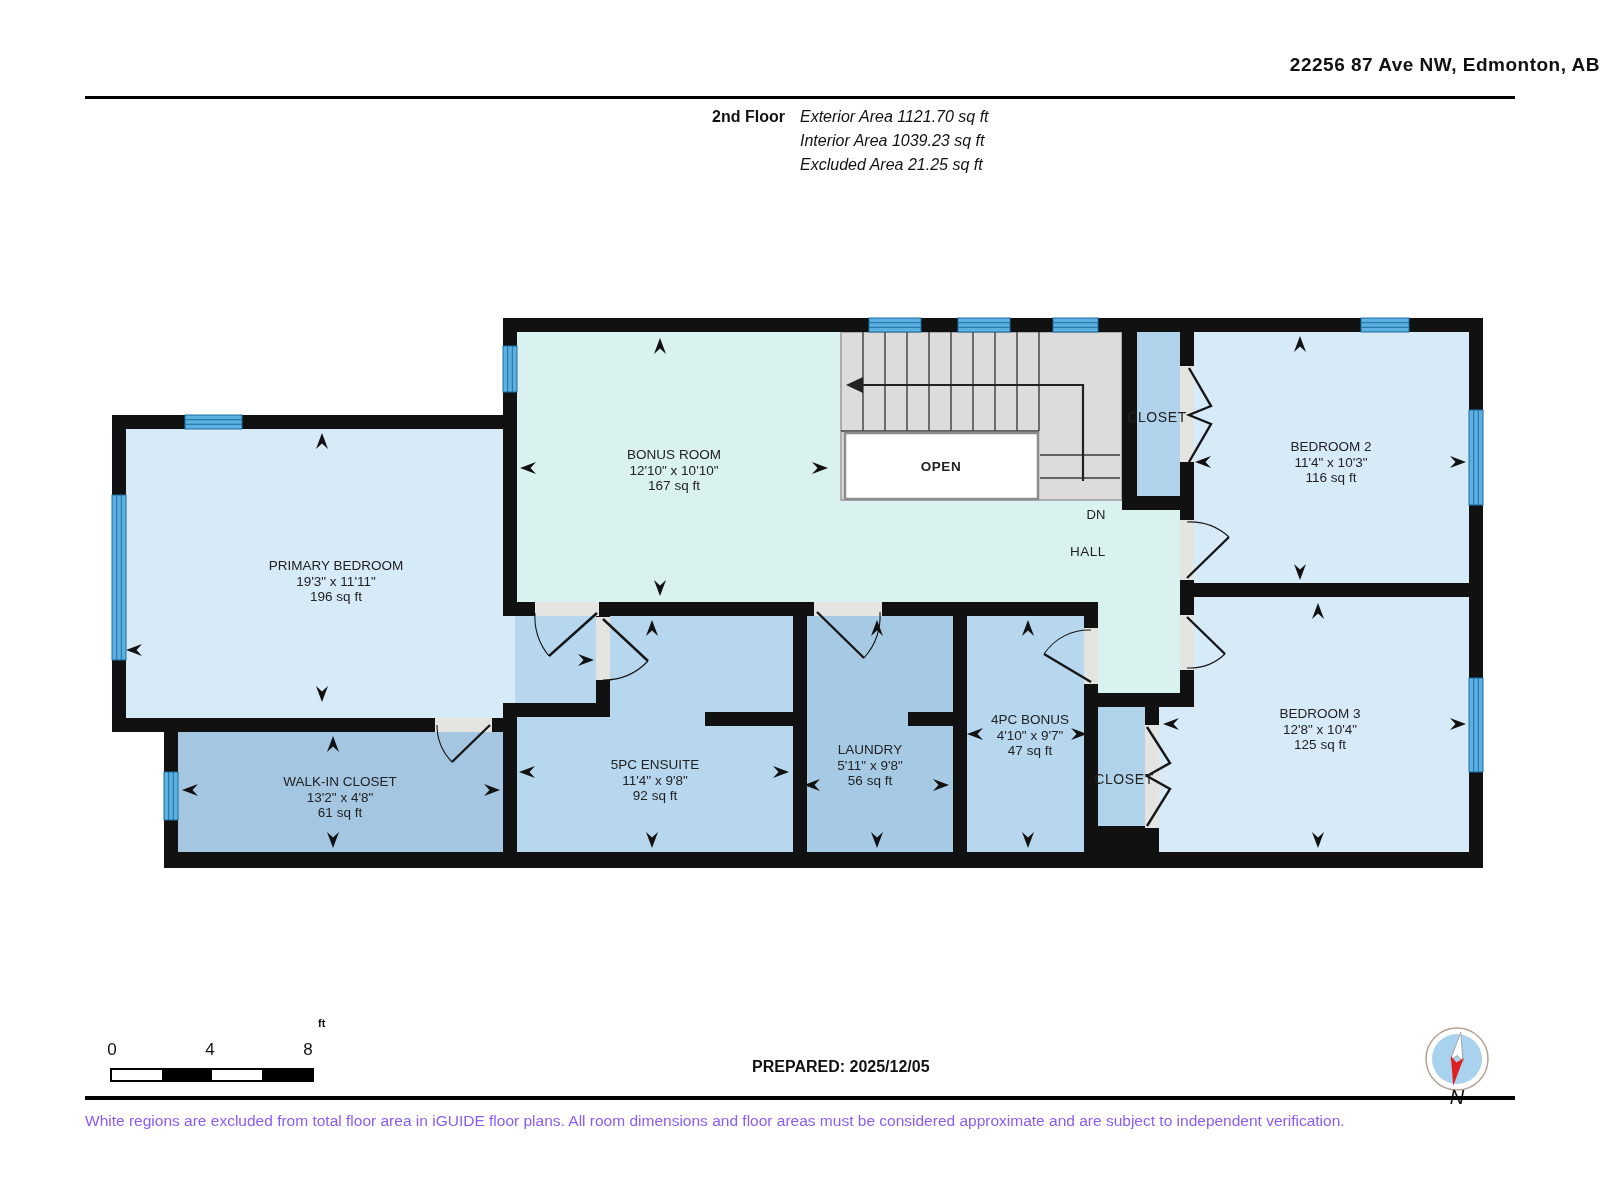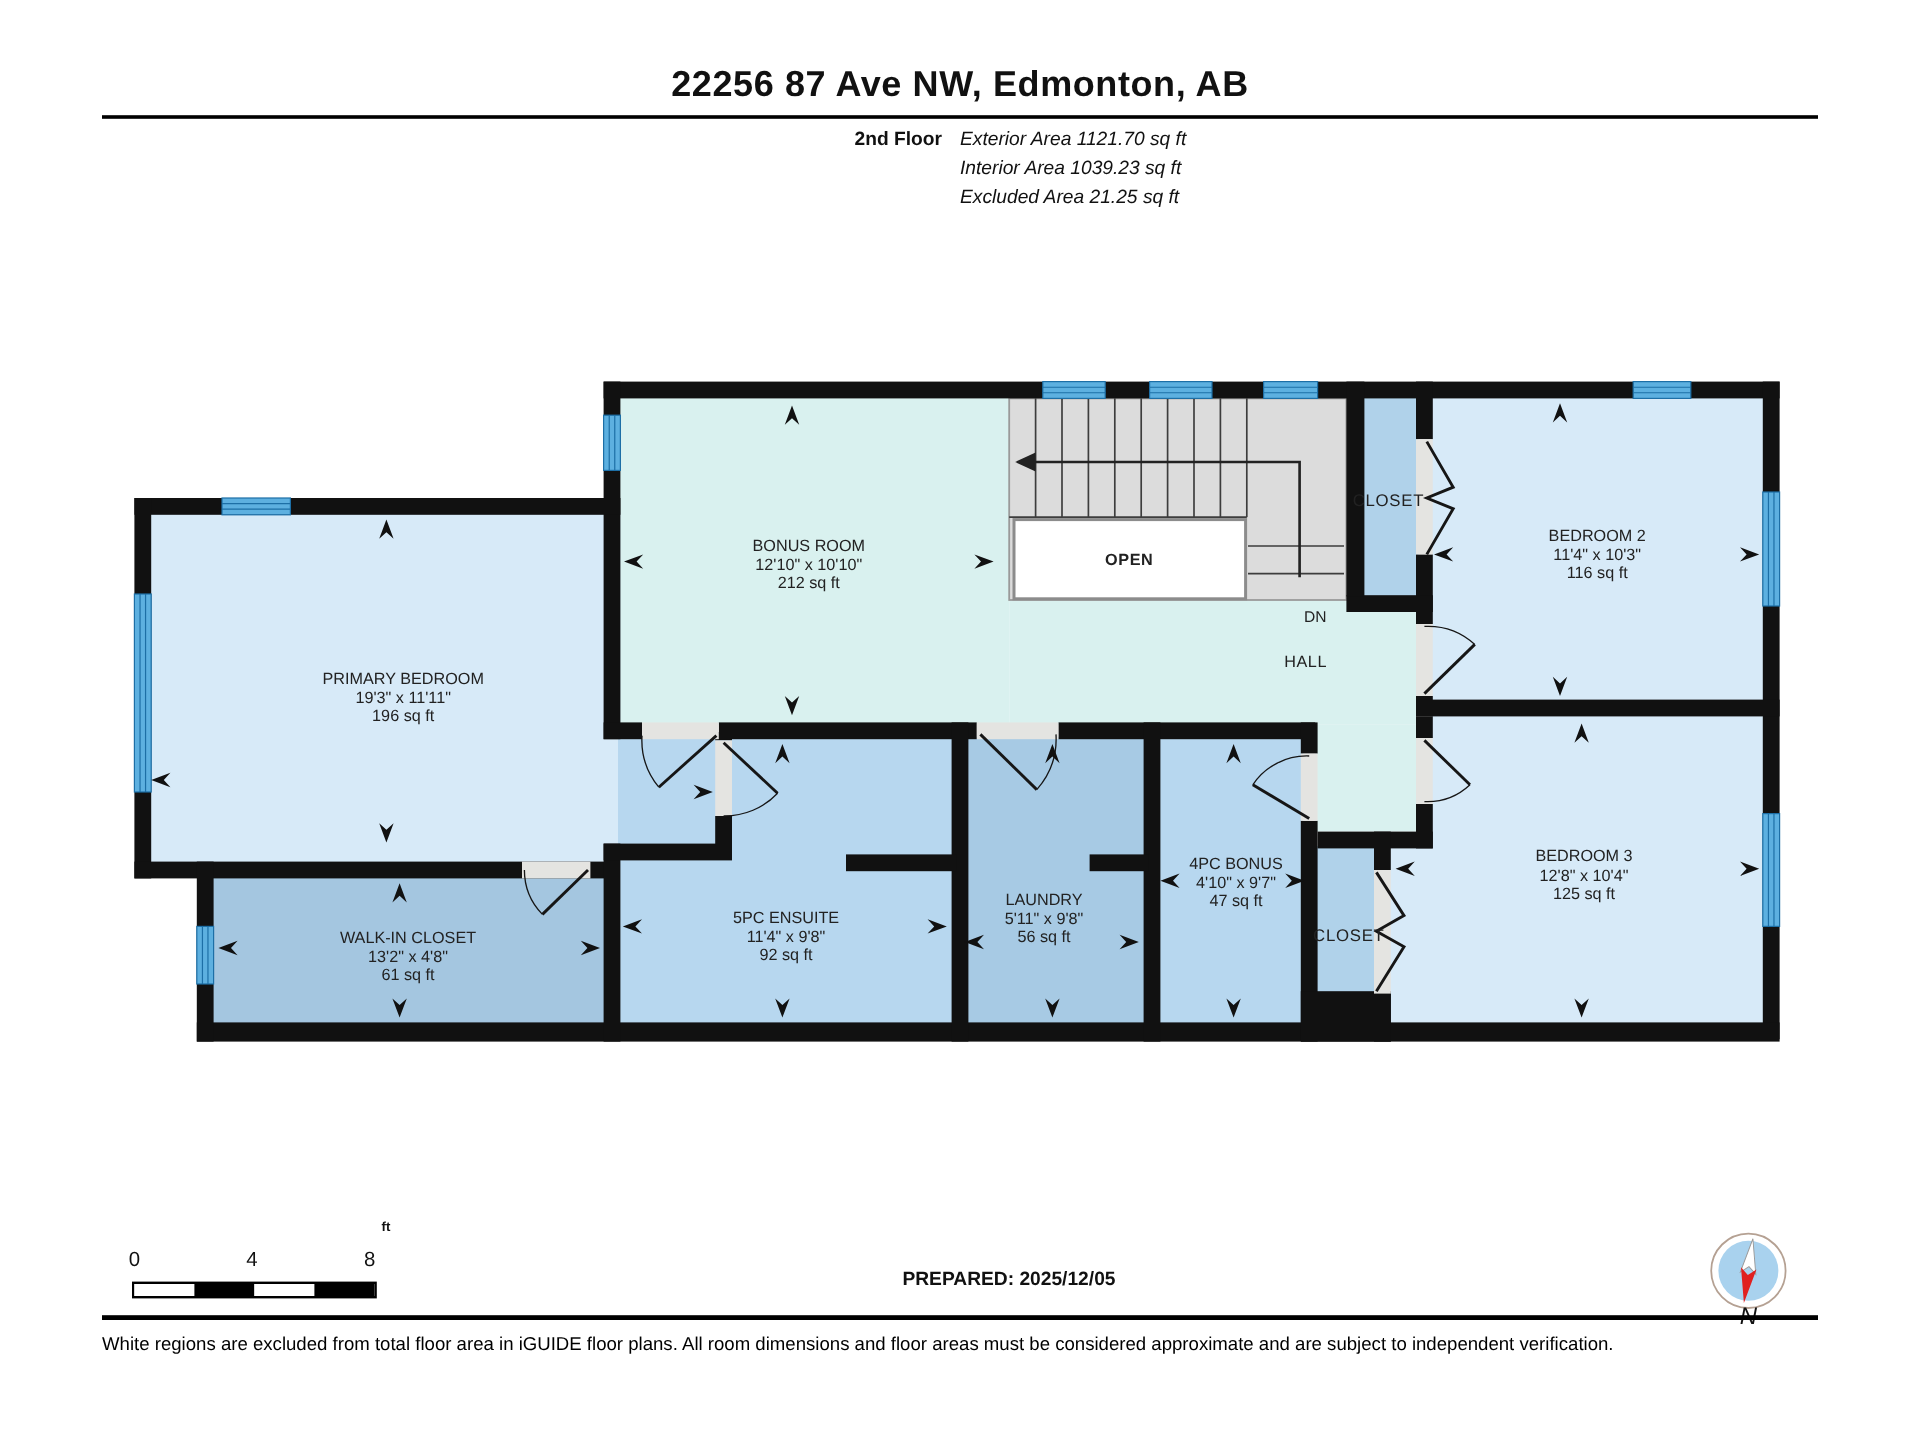--- a/index.html
+++ b/index.html
@@ -1,38 +1,38 @@
 <!DOCTYPE html>
 <html><head>
 <meta charset="utf-8">
 <style>
   html,body{margin:0;padding:0;background:#fff;}
   .page{position:relative;width:1600px;height:1200px;background:#fff;overflow:hidden;
         font-family:"Liberation Sans", sans-serif;color:#111;}
   .abs{position:absolute;}
-  .title{left:0;top:54px;width:1600px;text-align:center;font-size:30px;font-weight:bold;letter-spacing:.5px;}
+  .title{left:0;top:54px;width:1600px;text-align:right;font-size:19px;font-weight:bold;letter-spacing:.5px;}
   .rule{left:85px;width:1430px;background:#000;}
   .rule-top{top:96px;height:3px;}
   .rule-bottom{top:1096px;height:4px;}
   .floorlbl{left:600px;top:108px;width:185px;text-align:right;font-size:16px;font-weight:bold;}
   .areal{left:800px;font-size:16px;font-style:italic;}
   .a1{top:108px;} .a2{top:132px;} .a3{top:156px;}
   .rlabel{transform:translate(-50%,-50%);text-align:center;font-size:13.5px;line-height:15.5px;
           color:#222;white-space:nowrap;}
   .slabel{transform:translate(-50%,-50%);text-align:center;color:#222;white-space:nowrap;}
   .closetlbl{font-size:14px;letter-spacing:.6px;}
   .openlbl{font-size:13.5px;letter-spacing:.5px;font-weight:bold;}
   .dnlbl{font-size:13px;} .halllbl{font-size:13.5px;letter-spacing:.5px;margin-left:20px;}
   .scale-num{transform:translateX(-50%);font-size:17px;top:1040px;}
   .scale-bar{left:110px;top:1068px;width:200px;height:10px;border:2px solid #000;display:flex;}
   .scale-bar div{width:50px;height:100%;}
   .sb-w{background:#fff;} .sb-b{background:#000;}
   .ftlbl{left:318px;top:1017px;font-size:11px;font-weight:bold;}
   .prepared{left:723px;top:1058px;font-size:16px;font-weight:bold;margin-left:29px;}
-  .disclaimer{left:85px;top:1112px;font-size:15.5px;color:#000000;}
+  .disclaimer{left:85px;top:1112px;font-size:15.5px;color:#8b5cf6;}
   .northlbl{left:1457px;top:1086px;transform:translateX(-50%);font-style:italic;font-size:20px;}
 </style>
 </head>
 <body>
 
 <div class="page">
 
   <div class="abs title">22256 87 Ave NW, Edmonton, AB</div>
   <div class="abs rule rule-top"></div>
   <div class="abs floorlbl">2nd Floor</div>
@@ -226,21 +226,21 @@
   </svg>
 
   <div class="abs rlabel" style="left:336px;top:581px">
     <div>PRIMARY BEDROOM</div>
     <div>19'3" x 11'11"</div>
     <div>196 sq ft</div>
   </div>
   <div class="abs rlabel" style="left:674px;top:470px">
     <div>BONUS ROOM</div>
     <div>12'10" x 10'10"</div>
-    <div>212 sq ft</div>
+    <div>167 sq ft</div>
   </div>
   <div class="abs rlabel" style="left:1331px;top:462px">
     <div>BEDROOM 2</div>
     <div>11'4" x 10'3"</div>
     <div>116 sq ft</div>
   </div>
   <div class="abs rlabel" style="left:1320px;top:729px">
     <div>BEDROOM 3</div>
     <div>12'8" x 10'4"</div>
     <div>125 sq ft</div>

